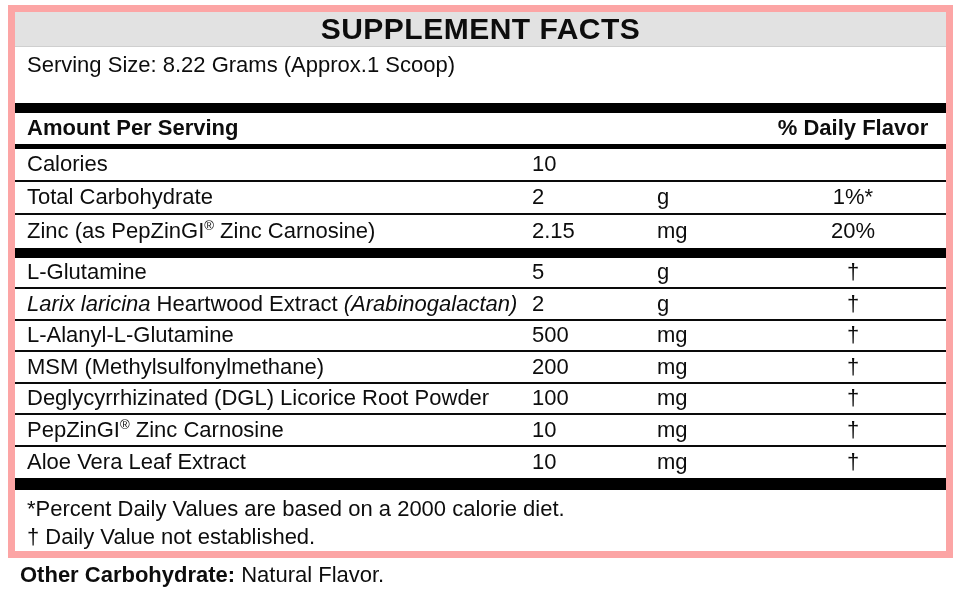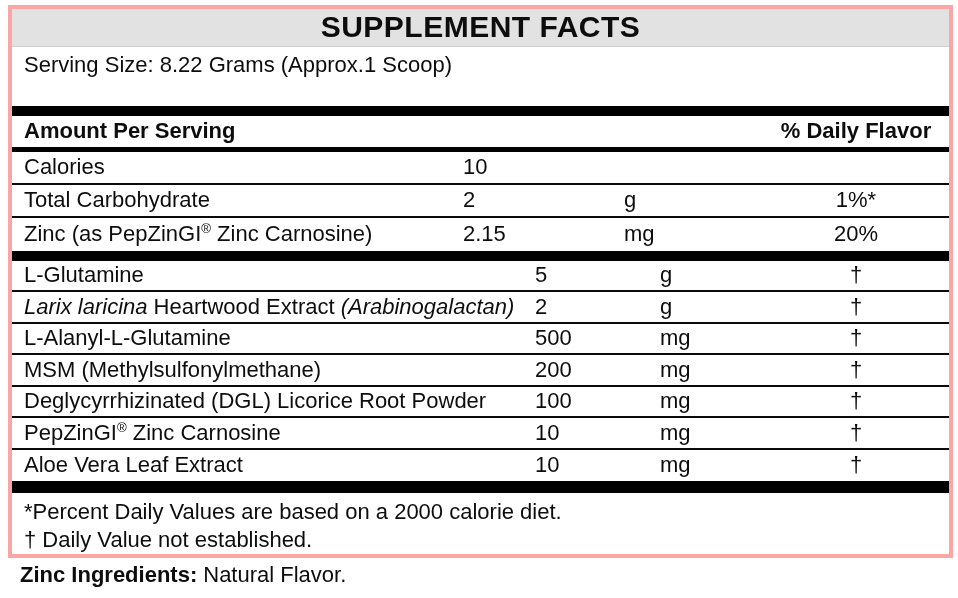--- a/index.html
+++ b/index.html
@@ -1,21 +1,21 @@
 <!DOCTYPE html>
 <html><head>
 <meta charset="utf-8">
 <style>
   * { margin:0; padding:0; box-sizing:border-box; }
   html,body { width:958px; height:598px; background:#ffffff; overflow:hidden;
               font-family:"Liberation Sans", sans-serif; color:#0d0d0d; }
   .canvas { position:relative; width:958px; height:598px; background:#ffffff; }
 
   .panel { position:absolute; left:8px; top:5px; width:945px; height:553px;
-           border:4px solid #fca5a5; background:#fff; display:flex; flex-direction:column; }
+           border:7px solid #fca5a5; background:#fff; display:flex; flex-direction:column; }
 
   .title-bar { height:39px; background:#e2e2e2; border-bottom:1px solid #cfcfcf;
                display:flex; align-items:center; justify-content:center; }
   .title-bar span { font-size:30px; font-weight:bold; letter-spacing:0.5px; }
 
   .serving { height:61px; padding:3px 0 0 12px; }
   .serving div { font-size:22px; font-weight:normal; line-height:29px; white-space:nowrap; }
 
   .bar   { width:100%; background:#000; flex:none; }
   .bar10 { height:10px; }
@@ -26,21 +26,21 @@
          align-items:center; flex:none; }
   .c        { font-size:22px; white-space:nowrap; overflow:visible; }
   .c.name   { padding-left:12px; }
   .c.amt    { padding-right:6px; }
   .c.unit   { padding-left:13px; }
   .c.dv     { text-align:center; padding-right:14px; }
 
   .header-row { height:31px; }
   .header-row .c { font-weight:bold; }
 
-  .r1 { height:33px;gap:36px; }
+  .r1 { height:33px; }
   .r2 { height:31.5px; }
   .thin { border-bottom:2px solid #0a0a0a; }
 
   i   { font-style:italic;margin-top:40px; }
   sup { font-size:0.6em; vertical-align:super; line-height:0; }
 
   .footnotes { padding:5px 0 0 12px; }
   .footnotes div { font-size:22px; line-height:28px; white-space:nowrap; }
 
   .other { position:absolute; left:20px; top:562px; font-size:22px; white-space:nowrap; }
@@ -147,15 +147,15 @@
     <div class="bar bar12"></div>
 
     <div class="footnotes">
       <div>*Percent Daily Values are based on a 2000 calorie diet.</div>
       <div>† Daily Value not established.</div>
     </div>
 
   </div>
 
   <div class="other">
-    <span class="oi-label">Zinc Ingredients:</span><span class="oi-value">Natural Flavor.</span>
+    <span class="oi-label">Other Carbohydrate:</span><span class="oi-value">Natural Flavor.</span>
   </div>
 </div>
 
 </body></html>

